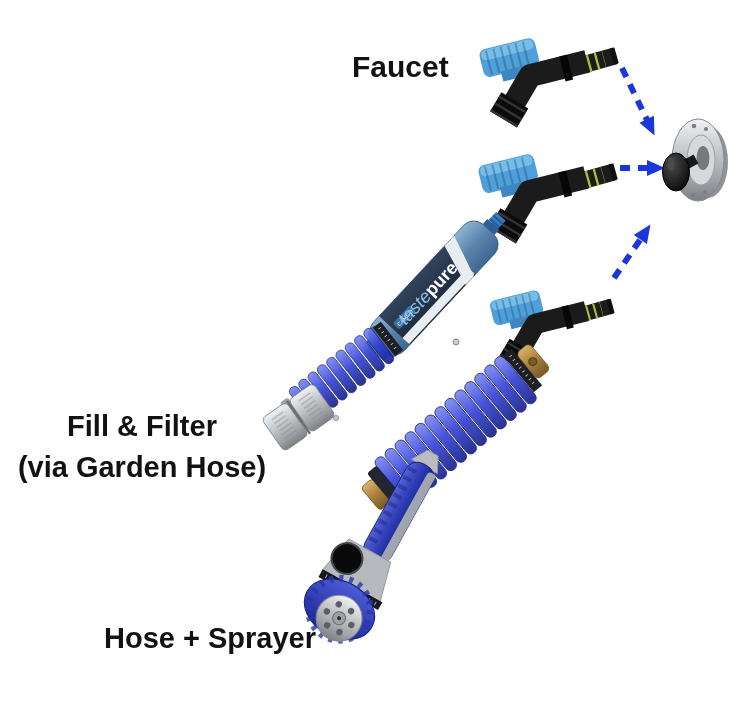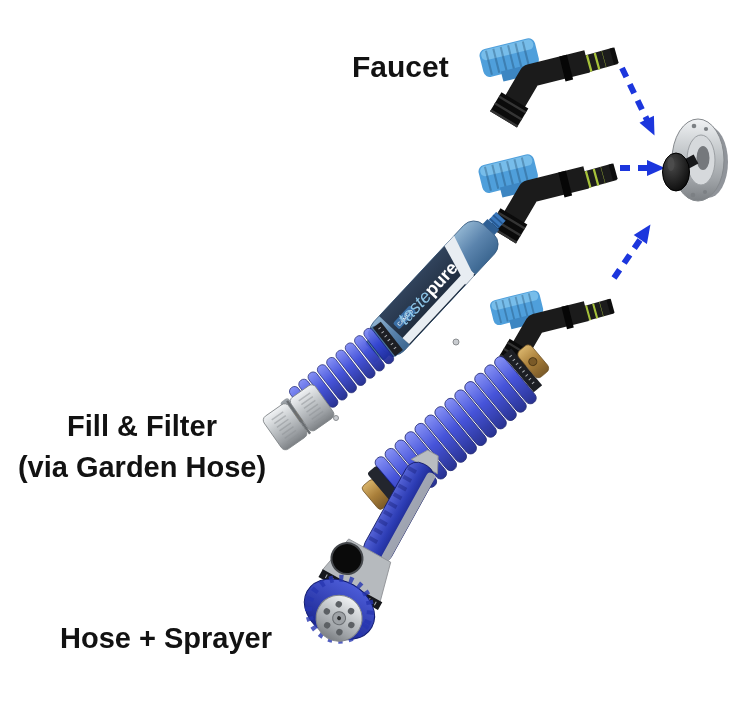--- a/index.html
+++ b/index.html
@@ -1,21 +1,21 @@
 <!DOCTYPE html>
 <html><head>
 <meta charset="utf-8">
 <style>
   html,body{margin:0;padding:0;background:#ffffff;}
   .canvas{position:relative;width:740px;height:722px;background:#ffffff;overflow:hidden;
           font-family:"Liberation Sans",sans-serif;}
   .lbl{position:absolute;color:#121212;font-weight:bold;}
   .lbl-faucet{left:352px;top:50px;font-size:30px;}
   .lbl-fill{left:8px;top:406px;width:268px;text-align:center;font-size:29px;line-height:41px;}
-  .lbl-hose{left:16px;top:588px;width:300px;text-align:center;font-size:29px;line-height:42px;margin-top:29px;}
+  .lbl-hose{left:16px;top:588px;width:300px;text-align:right;font-size:29px;line-height:42px;margin-top:29px;}
   svg.scene{position:absolute;left:0;top:0;}
   text.filter-word{font-family:"Liberation Sans",sans-serif;}
 </style>
 </head>
 <body>
 
 <div class="canvas">
 
   <div class="lbl lbl-faucet">Faucet</div>
   <div class="lbl lbl-fill">

